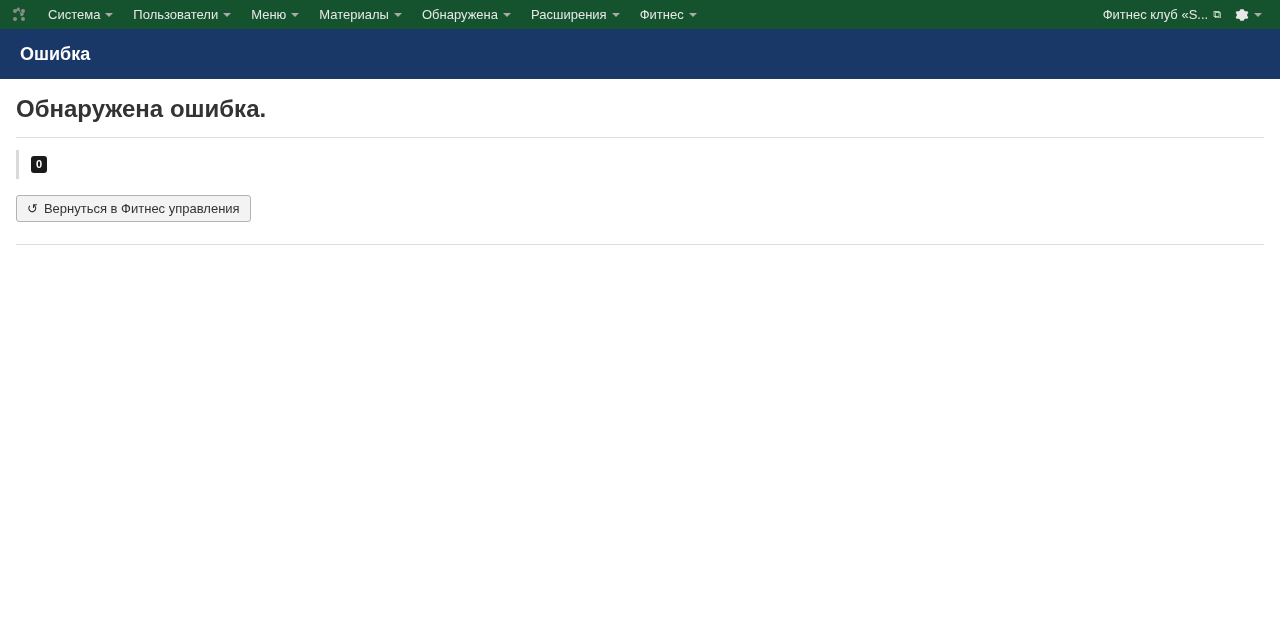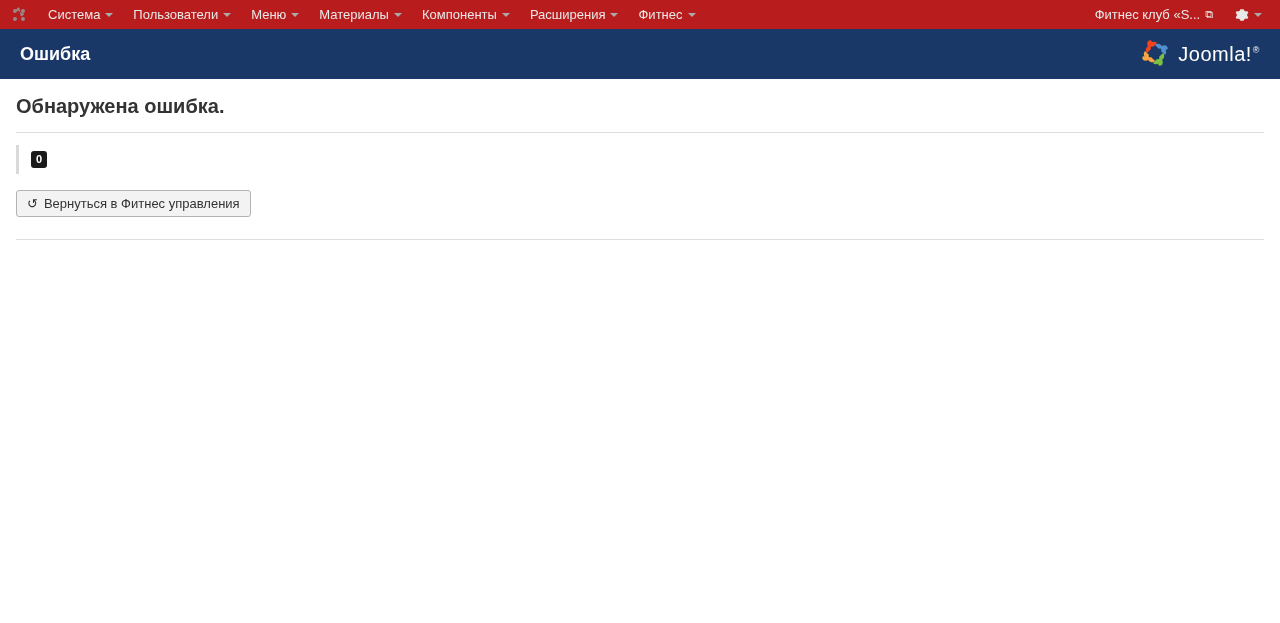--- a/index.html
+++ b/index.html
@@ -3,36 +3,36 @@
   <meta charset="utf-8">
   <style>
     * { margin: 0; padding: 0; box-sizing: border-box; }
     body {
       font-family: -apple-system, BlinkMacSystemFont, "Segoe UI", Helvetica, Arial, sans-serif;
       font-size: 13px;
       color: #333;
       background: #fff;
     }
     .top-nav {
-      background: #b91c1c;
+      background: #14532d;
       color: #fff;
       display: flex;
       align-items: center;
       height: 29px;
       padding: 0 10px;
     }
     .top-nav-left {
       display: flex;
       align-items: center;
     }
     .top-nav-right {
       margin-left: auto;
       display: flex;
       align-items: center;
-      gap: 8px;
+      gap: 0;
     }
     .joomla-small-icon {
       width: 18px;
       height: 18px;
       display: inline-flex;
       align-items: center;
       justify-content: center;
       margin-right: 10px;
       opacity: 0.85;
     }
@@ -101,21 +101,21 @@
     }
     .joomla-logo-r {
       font-size: 9px;
       vertical-align: super;
       margin-left: 1px;
     }
     .content {
       padding: 16px;
     }
     .heading {
-      font-size: 20px;
+      font-size: 24px;
       font-weight: 700;
       color: #333;
       margin-bottom: 14px;
     }
     hr.divider {
       border: none;
       border-top: 1px solid #ddd;
       margin: 0 0 12px 0;
     }
     .alert {
@@ -188,21 +188,21 @@
     </div>
     <div class="nav-item">
       <span>Меню</span>
       <span class="caret"></span>
     </div>
     <div class="nav-item">
       <span>Материалы</span>
       <span class="caret"></span>
     </div>
     <div class="nav-item">
-      <span>Компоненты</span>
+      <span>Обнаружена</span>
       <span class="caret"></span>
     </div>
     <div class="nav-item">
       <span>Расширения</span>
       <span class="caret"></span>
     </div>
     <div class="nav-item">
       <span>Фитнес</span>
       <span class="caret"></span>
     </div>
@@ -216,35 +216,20 @@
       <svg class="gear-svg" viewBox="0 0 24 24">
           <path d="M12 8a4 4 0 100 8 4 4 0 000-8zm9 4c0-.6-.05-1.2-.15-1.75l2.1-1.6-2-3.45-2.45 1a8.9 8.9 0 00-3-1.75L15 2h-6l-.5 2.45a8.9 8.9 0 00-3 1.75l-2.45-1-2 3.45 2.1 1.6C3.05 10.8 3 11.4 3 12s.05 1.2.15 1.75l-2.1 1.6 2 3.45 2.45-1a8.9 8.9 0 003 1.75L9 22h6l.5-2.45a8.9 8.9 0 003-1.75l2.45 1 2-3.45-2.1-1.6c.1-.55.15-1.15.15-1.75z"></path>
         </svg>
       <span class="caret"></span>
     </span>
   </div>
 </div>
 
 <div class="header">
   <h1 class="page-title">Ошибка</h1>
-  <div class="joomla-logo">
-    <span class="joomla-mark">
-      <svg viewBox="0 0 48 48">
-        <g>
-          <path fill="#f44321" d="M18 6a5 5 0 00-5 5c0 1.2.4 2.3 1.1 3.2l-1.4 1.4c-2.3 2.3-2.3 6.1 0 8.5l5.7-5.7c-.8-.8-.8-2 0-2.8.8-.8 2-.8 2.8 0l5.7-5.7c-2.3-2.3-6.1-2.3-8.5 0l1.4-1.4A5 5 0 0018 6z"></path>
-          <path fill="#5090cd" d="M42 18a5 5 0 00-5-5c-1.2 0-2.3.4-3.2 1.1l-1.4-1.4c-2.3-2.3-6.1-2.3-8.5 0l5.7 5.7c.8-.8 2-.8 2.8 0 .8.8.8 2 0 2.8l5.7 5.7c2.3-2.3 2.3-6.1 0-8.5l1.4 1.4A5 5 0 0042 18z"></path>
-          <path fill="#7ac143" d="M30 42a5 5 0 005-5c0-1.2-.4-2.3-1.1-3.2l1.4-1.4c2.3-2.3 2.3-6.1 0-8.5l-5.7 5.7c.8.8.8 2 0 2.8-.8.8-2 .8-2.8 0l-5.7 5.7c2.3 2.3 6.1 2.3 8.5 0l-1.4 1.4A5 5 0 0030 42z"></path>
-          <path fill="#f9a541" d="M6 30a5 5 0 005 5c1.2 0 2.3-.4 3.2-1.1l1.4 1.4c2.3 2.3 6.1 2.3 8.5 0l-5.7-5.7c-.8.8-2 .8-2.8 0-.8-.8-.8-2 0-2.8l-5.7-5.7c-2.3 2.3-2.3 6.1 0 8.5l-1.4-1.4A5 5 0 006 30z"></path>
-        </g>
-      </svg>
-    </span>
-    <span class="joomla-logo-text">
-      <span>Joomla!</span><span class="joomla-logo-r">®</span>
-    </span>
-  </div>
 </div>
 
 <div class="content">
   <h2 class="heading">Обнаружена ошибка.</h2>
   <hr class="divider">
   <div class="alert">
     <span class="alert-badge">0</span>
   </div>
   <button class="btn">
     <span class="btn-icon">↺</span>

